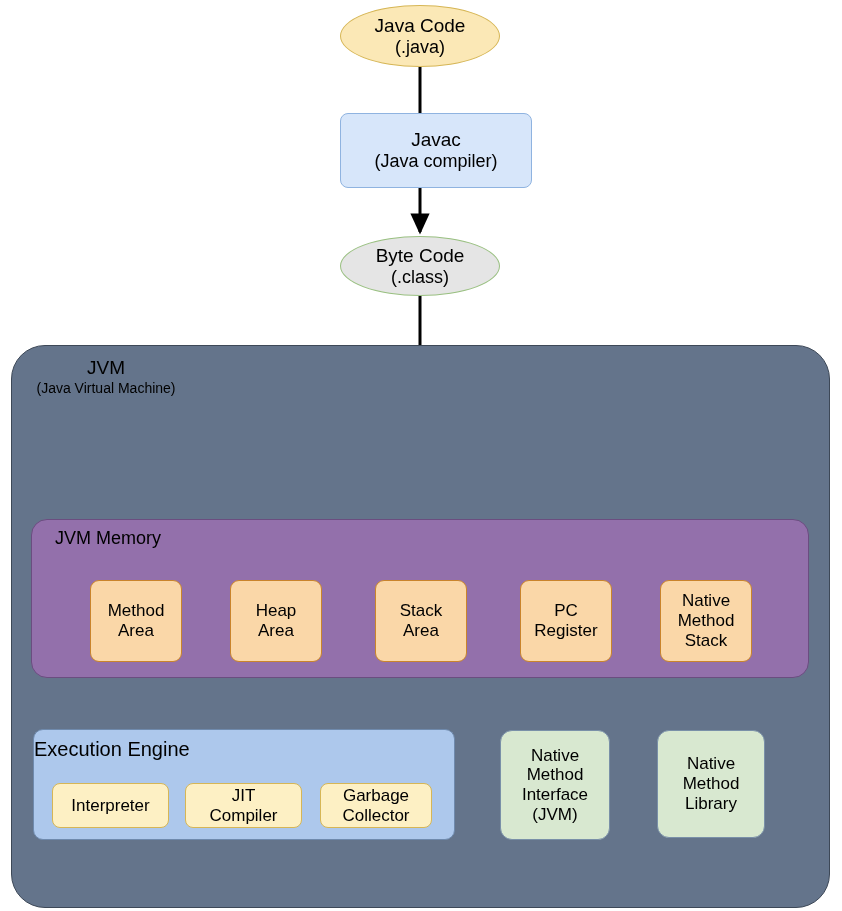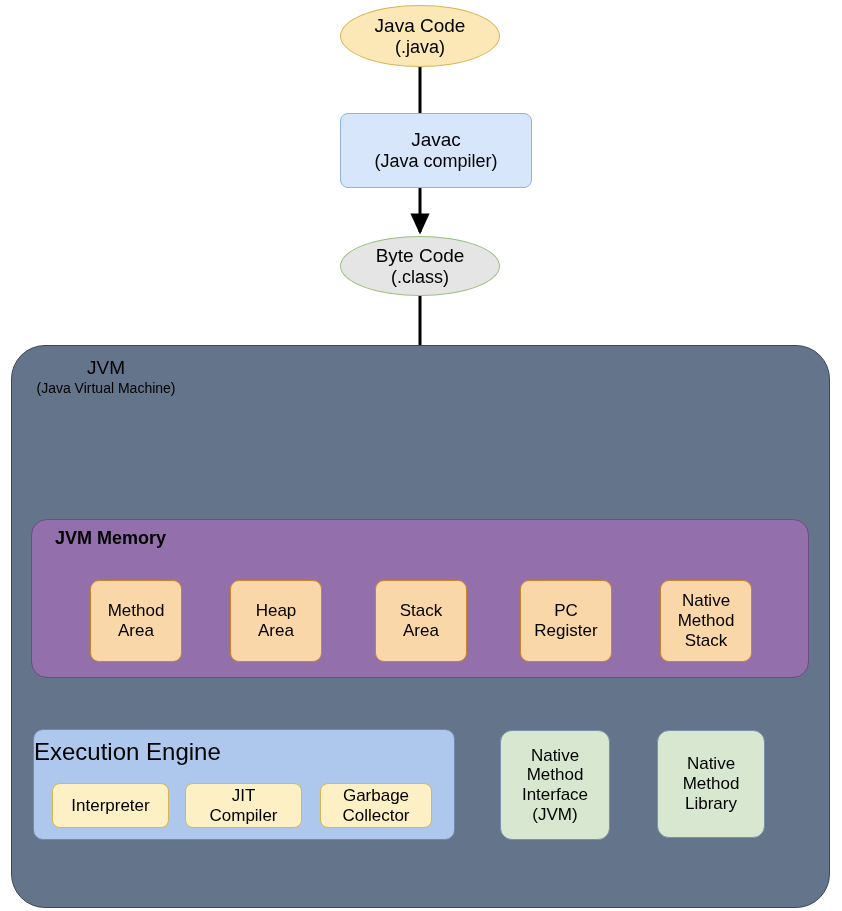--- a/index.html
+++ b/index.html
@@ -71,42 +71,42 @@
   #jvm-memory {
     position: absolute;
     left: 31px; top: 519px; width: 778px; height: 159px;
     background: #9370ab;
     border: 1px solid #6b4d80;
     border-radius: 16px;
     box-sizing: border-box;
   }
   #jvm-memory-title {
     position: absolute; left: 55px; top: 528px;
-    font-size: 18px; color: #000; font-weight: bold;
+    font-size: 18px; color: #000;
   }
   .mem-box {
     position: absolute;
     top: 580px; width: 92px; height: 82px;
     background: #fad7a8; border: 1px solid #c9842c;
     border-radius: 9px;
     font-size: 17px;
   }
 
   
   #exec-engine {
     position: absolute;
     left: 33px; top: 729px; width: 422px; height: 111px;
     background: #adc8ec;
     border: 1px solid #6f8aad;
     border-radius: 10px;
     box-sizing: border-box;
   }
   #exec-engine-title {
     position: absolute; left: 34px; top: 738px;
-    font-size: 24px; color: #000;
+    font-size: 20px; color: #000;
   }
   .exec-box {
     position: absolute;
     top: 783px; height: 45px;
     background: #fdf0c4; border: 1px solid #d6b656;
     border-radius: 8px;
     font-size: 17px;
   }
 
   

